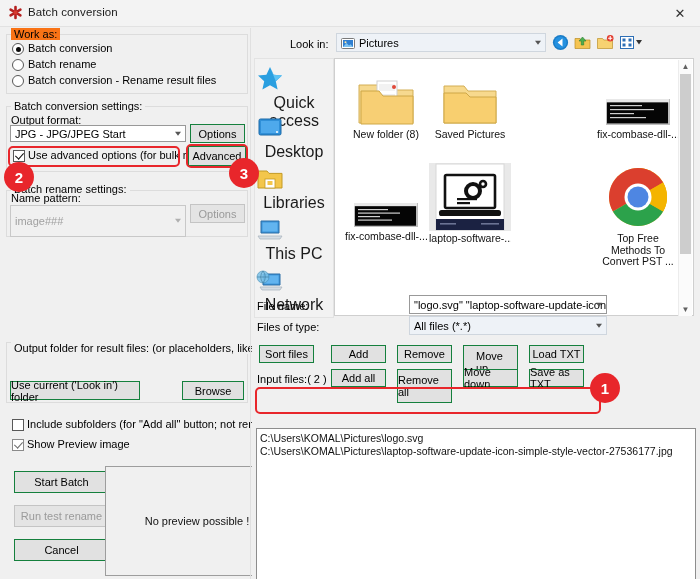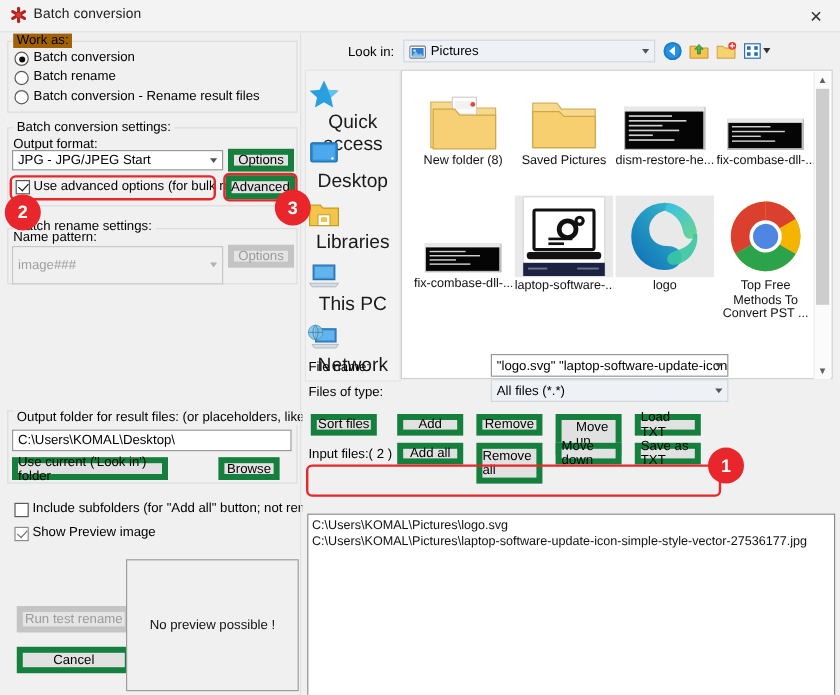--- a/index.html
+++ b/index.html
@@ -13,21 +13,21 @@
 
   
   .titlebar{position:absolute;left:0;top:0;width:700px;height:26px;background:#f3f3f3;border-bottom:1px solid #e2e2e2;}
   .title-icon{position:absolute;left:8px;top:5px;width:15px;height:15px;}
   .title-text{position:absolute;left:28px;top:6px;font-size:11.5px;color:#1b1b1b;letter-spacing:.1px;}
   .close-btn{position:absolute;right:0;top:0;width:40px;height:26px;display:flex;align-items:center;justify-content:center;font-size:13px;color:#333;}
 
   
   .grp{position:absolute;border:1px solid #dcdcdc;background:#f0f0f0;}
   .lbl{position:absolute;white-space:nowrap;font-size:11px;color:#000;}
-  .btn{position:absolute;background:#e1e1e1;border:5px solid #15803d;
+  .btn{position:absolute;background:#e1e1e1;border:1px solid #15803d;
        display:flex;align-items:center;justify-content:center;
        font-size:11px;color:#000;box-sizing:border-box;}
   .btn.disabled{color:#9a9a9a;border-color:#c4c4c4;background:#e4e4e4;}
   .txt{position:absolute;background:#fff;border:1px solid #999;box-sizing:border-box;
        display:flex;align-items:center;padding-left:4px;font-size:11px;color:#000;overflow:hidden;white-space:nowrap;}
   .combo{position:absolute;background:#fff;border:1px solid #999;box-sizing:border-box;
        display:flex;align-items:center;padding-left:4px;font-size:11px;color:#000;overflow:hidden;white-space:nowrap;}
   .combo.disabled{background:#f0f0f0;color:#a0a0a0;border-color:#c8c8c8;}
   .combo .arw{position:absolute;right:4px;top:50%;transform:translateY(-55%);
        width:0;height:0;border-left:3.5px solid transparent;border-right:3.5px solid transparent;border-top:4px solid #555;}
@@ -57,21 +57,21 @@
   .fname.two{white-space:normal;}
   .fitem.sel .fthumb{background:#e9e9e9;}
   .vscroll{position:absolute;right:1px;top:1px;width:13px;height:256px;background:#fbfbfb;border-left:1px solid #ececec;}
   .vsb-arrow{position:absolute;left:0;width:13px;height:13px;display:flex;align-items:center;justify-content:center;font-size:8px;color:#606060;}
   .vsb-thumb{position:absolute;left:1px;width:11px;background:#cdcdcd;}
 
   .lbox{position:absolute;left:4px;top:400px;width:440px;height:175px;background:#fff;border:1px solid #8d8d8d;box-sizing:border-box;overflow:hidden;}
   .lrow{position:absolute;left:3px;font-size:10.5px;color:#111;white-space:nowrap;}
 
   .preview{position:absolute;left:105px;top:466px;width:142px;height:108px;background:#f0f0f0;border:1px solid #9d9d9d;
-           display:flex;align-items:center;justify-content:center;font-size:11px;color:#111;}
+           display:flex;align-items:center;justify-content:center;font-size:11px;color:#111;padding-left:20px;}
 
   .sep{position:absolute;background:#e0e0e0;}
   svg{display:block;}
 </style>
 </head>
 <body>
 
 <div id="app">
 
   <div class="titlebar">
@@ -83,21 +83,21 @@
           <line x1="12.4" y1="4.7" x2="2.6" y2="10.3"></line>
         </g>
         <circle cx="7.5" cy="7.5" r="2.1" fill="#d63a2f"></circle>
       </svg>
     </span>
     <span class="title-text">Batch conversion</span>
     <div class="close-btn">✕</div>
   </div>
 
   <div class="grp" style="left:6px;top:34px;width:240px;height:58px;"></div>
-  <div class="lbl" style="left:11px;top:28px;background:#a16207;padding:0 3px;">Work as:</div>
+  <div class="lbl" style="left:11px;top:28px;background:#f97316;padding:0 3px;">Work as:</div>
 
   <div class="radio on" style="left:12px;top:43px;"></div>
   <div class="lbl" style="left:28px;top:42px;">Batch conversion</div>
 
   <div class="radio" style="left:12px;top:59px;"></div>
   <div class="lbl" style="left:28px;top:58px;">Batch rename</div>
 
   <div class="radio" style="left:12px;top:75px;"></div>
   <div class="lbl" style="left:28px;top:74px;">Batch conversion - Rename result files</div>
 
@@ -120,31 +120,29 @@
   <div class="lbl" style="left:11px;top:192px;">Name pattern:</div>
 
   <div class="combo disabled" style="left:10px;top:205px;width:176px;height:32px;">
     <span>image###</span>
     <i class="arw"></i>
   </div>
   <div class="btn disabled" style="left:190px;top:204px;width:55px;height:19px;">Options</div>
 
   <div class="grp" style="left:6px;top:342px;width:240px;height:59px;"></div>
   <div class="lbl" style="left:11px;top:342px;background:#f0f0f0;padding:0 3px;">Output folder for result files: (or placeholders, like: $D)</div>
-  <div class="txt" style="left:10px;top:358px;width:233px;height:18px;">
-    <span>C:\Users\KOMAL\Desktop\</span>
-  </div>
   <div class="btn" style="left:10px;top:381px;width:130px;height:19px;">Use current ('Look in') folder</div>
-  <div class="btn" style="left:182px;top:381px;width:51px;height:19px;">Browse</div>
+  <div class="btn" style="left:182px;top:381px;width:62px;height:19px;">Browse</div>
 
   <div class="chk" style="left:12px;top:419px;"></div>
   <div class="lbl" style="left:27px;top:418px;">Include subfolders (for "Add all" button; not remembered)</div>
   <div class="chk grey on" style="left:12px;top:439px;"></div>
   <div class="lbl" style="left:27px;top:438px;">Show Preview image</div>
 
+  <div class="btn" style="left:14px;top:471px;width:95px;height:22px;">Start Batch</div>
   <div class="btn" style="left:14px;top:539px;width:95px;height:22px;">Cancel</div>
   <div class="btn disabled" style="left:14px;top:505px;width:95px;height:22px;">Run test rename</div>
 
   <div class="preview">
     <span>No preview possible !</span>
   </div>
 
   <div class="sep" style="left:250px;top:28px;width:1px;height:551px;"></div>
 
   <div class="fd">
@@ -272,38 +270,20 @@
       <div class="fitem" style="left:94px;top:6px;">
         <span class="fthumb">
           <svg width="62" height="50" viewBox="0 0 62 50">
             <path d="M5 9 h20 l4 5 h28 v32 H5 Z" fill="#f7d98d" stroke="#d3ae55"></path>
             <path d="M5 16 h22 l4 4 h26 v26 H5 Z" fill="#f8cf6f" stroke="#cea747"></path>
           </svg>
         </span>
         <span class="fname">Saved Pictures</span>
       </div>
 
-      <div class="fitem" style="left:178px;top:6px;">
-        <span class="fthumb">
-          <svg width="72" height="44" viewBox="0 0 72 44">
-            <rect x="2" y="6" width="68" height="36" fill="#bdbdbd"></rect>
-            <rect x="2" y="6" width="67" height="4" fill="#e8e8e8"></rect>
-            <rect x="3" y="10" width="65" height="31" fill="#050505"></rect>
-            <g fill="#cfcfcf">
-              <rect x="6" y="13" width="36" height="1.4"></rect>
-                <rect x="6" y="17" width="48" height="1.4"></rect>
-              <rect x="6" y="21" width="28" height="1.4"></rect>
-                <rect x="6" y="25" width="42" height="1.4"></rect>
-              <rect x="6" y="29" width="20" height="1.4"></rect>
-                <rect x="6" y="33" width="38" height="1.4"></rect>
-            </g>
-          </svg>
-        </span>
-        <span class="fname">dism-restore-he...</span>
-      </div>
 
       <div class="fitem" style="left:262px;top:6px;">
         <span class="fthumb">
           <svg width="72" height="36" viewBox="0 0 72 36">
             <rect x="4" y="8" width="64" height="26" fill="#bdbdbd"></rect>
             <rect x="4" y="8" width="63" height="3.4" fill="#e8e8e8"></rect>
             <rect x="5" y="11.4" width="61" height="21" fill="#050505"></rect>
             <g fill="#cfcfcf">
               <rect x="8" y="14" width="32" height="1.2"></rect>
                 <rect x="8" y="18" width="44" height="1.2"></rect>
@@ -346,41 +326,20 @@
             <rect x="3" y="56" width="68" height="11" fill="#1b2242"></rect>
             <g fill="#6b7393">
                 <rect x="7" y="60" width="16" height="1.6"></rect>
                 <rect x="48" y="60" width="18" height="1.6"></rect>
               </g>
           </svg>
         </span>
         <span class="fname">laptop-software-...</span>
       </div>
 
-      <div class="fitem sel" style="left:178px;top:104px;">
-        <span class="fthumb" style="height:68px;">
-          <svg width="74" height="68" viewBox="0 0 74 68">
-            <rect x="3" y="1" width="68" height="66" fill="#e9e9e9"></rect>
-            <defs>
-              <linearGradient id="eg1" x1="0" y1="1" x2="1" y2="0">
-                <stop offset="0" stop-color="#0b6ab8"></stop>
-                  <stop offset="1" stop-color="#3ec6c9"></stop>
-              </linearGradient>
-              <linearGradient id="eg2" x1="0" y1="0" x2="1" y2="1">
-                <stop offset="0" stop-color="#35c1e8"></stop>
-                  <stop offset="1" stop-color="#6ed58f"></stop>
-              </linearGradient>
-            </defs>
-            <path d="M37 6 a28 28 0 0 0 -28 28 a28 28 0 0 0 28 28 c9 0 14 -5 14 -11 c0 -6 -6 -9 -12 -9 c-9 0 -15 -6 -15 -14 c0 -9 8 -16 18 -16 c8 0 14 3 17 7 a28 28 0 0 0 -22 -13 Z" fill="url(#eg1)"></path>
-            <path d="M41 6.6 c12 2 21 12 22.6 22.6 c0.6 4.2 -1.6 6.8 -5 6.8 c-4 0 -6 -3 -6.6 -7 c-1 -7 -6 -13 -13 -15.6 c-3 -1 -1.6 -6 2 -6.8 Z" fill="url(#eg2)"></path>
-            <path d="M64 32 c1 9 -3 18 -11 23 c-7 4.4 -14 3 -14 -2 c0 -4 4 -6 9 -7.6 c8 -2.6 13 -7.8 13 -13.4 Z" fill="#3ac7a3" opacity=".9"></path>
-          </svg>
-        </span>
-        <span class="fname">logo</span>
-      </div>
 
       <div class="fitem" style="left:262px;top:104px;">
         <span class="fthumb" style="height:68px;">
           <svg width="74" height="68" viewBox="0 0 74 68">
             <circle cx="37" cy="34" r="29" fill="#f7c02e"></circle>
             <path d="M37 5 A29 29 0 0 1 62.1 48.5 L37 34 Z" fill="#f4b400"></path>
             <path d="M37 5 A29 29 0 0 0 11.9 48.5 L37 34 Z" fill="#db3f2e"></path>
             <path d="M37 5 A29 29 0 0 1 62.1 19.5 L37 34 Z" fill="#db3f2e"></path>
             <path d="M11.9 48.5 A29 29 0 0 0 62.1 48.5 L37 34 Z" fill="#2ca24b"></path>
             <path d="M62.1 19.5 A29 29 0 0 1 62.1 48.5 L37 34 Z" fill="#f4b400"></path>

